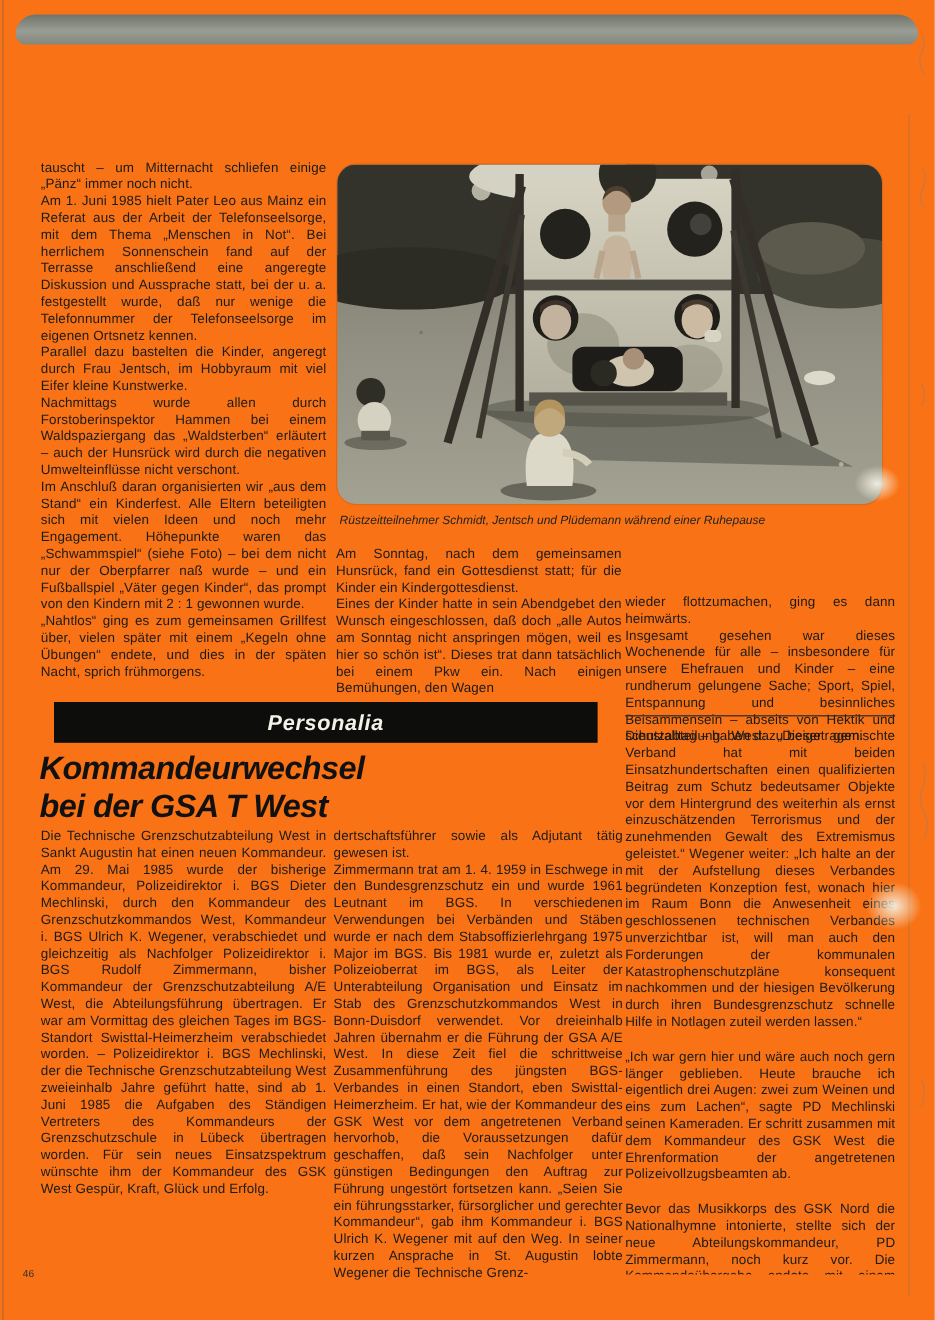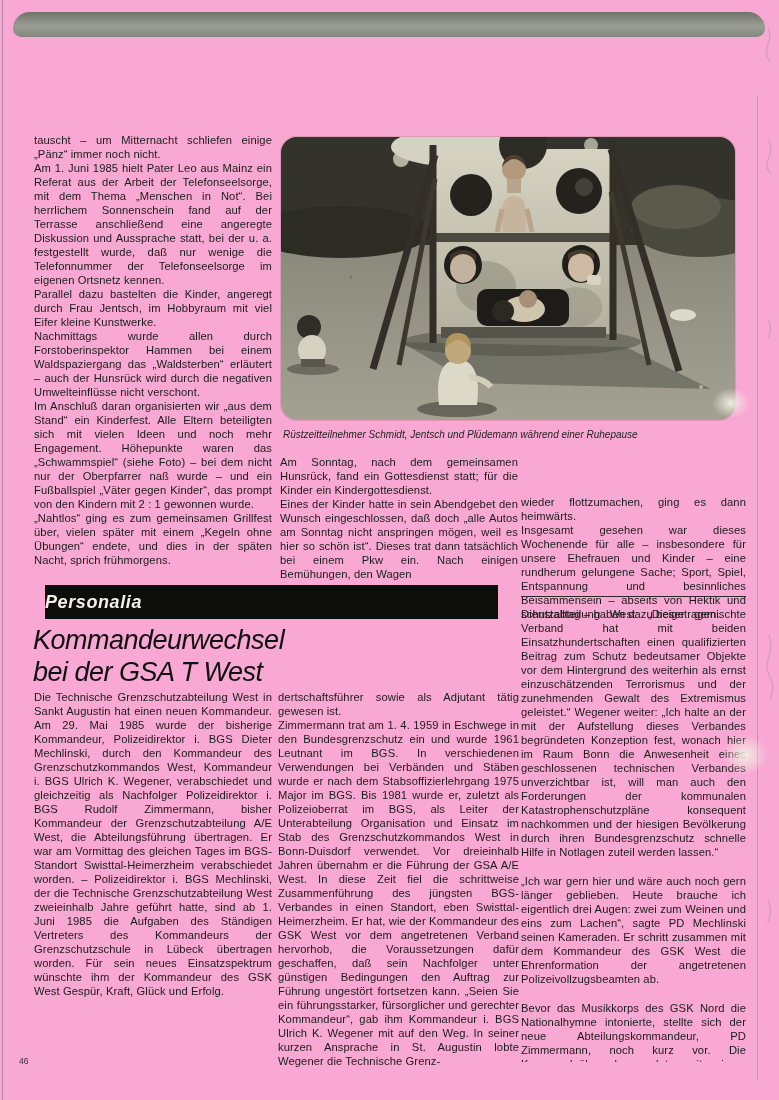--- a/index.html
+++ b/index.html
@@ -1,18 +1,18 @@
 <!DOCTYPE html>
 <html lang="de"><head>
 <meta charset="utf-8">
 <style>
   html,body{margin:0;padding:0;background:#e8e6d9;}
   #page{
     position:relative;width:779px;height:1100px;margin:0 auto;
-    background:#f9a8d4;overflow:hidden;
+    background:#f97316;overflow:hidden;
     font-family:"Liberation Sans","DejaVu Sans",sans-serif;color:#1b1b18;
   }
   
   .edge-left{position:absolute;left:2px;top:0;width:1px;height:1100px;background:rgba(90,90,80,.45);}
   .edge-right{position:absolute;left:757px;top:95px;width:1px;height:985px;background:rgba(110,110,98,.35);}
   
   .topbar{
     position:absolute;left:13px;top:12px;width:752px;height:25px;
     background:linear-gradient(180deg,#70736a 0%,#9a9d93 55%,#84877d 100%);
     border-radius:20px 20px 10px 10px;
@@ -26,26 +26,26 @@
   #col-right{left:521px;top:455px;width:225px;height:138px;overflow:hidden;margin-top:40px;}
   #pcol1{left:34px;top:690px;width:238px;height:386px;overflow:hidden;}
   #pcol2{left:278px;top:690px;width:241px;height:386px;overflow:hidden;}
   #pcol3{left:521px;top:607px;width:225px;height:455px;overflow:hidden;}
   
   .photo{position:absolute;left:281px;top:137px;width:454px;height:283px;border-radius:16px;overflow:hidden;box-shadow:0 0 0 1px rgba(60,60,50,.15);}
   .caption{position:absolute;left:283px;top:428px;width:460px;font-style:italic;font-size:10px;line-height:14px;color:#23231f;}
   
   .banner{
     position:absolute;left:45px;top:585px;width:453px;height:34px;background:#0d0d0b;
-    display:flex;align-items:center;z-index:5;
+    display:flex;align-items:center;justify-content:center;z-index:5;
   }
   .banner span{color:#f4f2e8;font-weight:bold;font-style:italic;font-size:18px;letter-spacing:.6px;}
   .headline{
     position:absolute;left:33px;top:624px;width:470px;z-index:4;
-    font-weight:normal;font-style:italic;font-size:27px;line-height:32px;letter-spacing:-.5px;color:#111;
+    font-weight:bold;font-style:italic;font-size:27px;line-height:32px;letter-spacing:-.5px;color:#111;
   }
   .rule3{position:absolute;left:521px;top:596px;width:225px;height:1px;background:#2a2a26;}
   .pagenum{position:absolute;left:19px;top:1056px;font-size:8.5px;color:#33332e;}
   
   .smudge{position:absolute;border-radius:50%;background:radial-gradient(closest-side,rgba(242,240,226,.95),rgba(242,240,226,0));}
   .sm1{left:722px;top:735px;width:46px;height:40px;}
   .sm2{left:712px;top:388px;width:38px;height:30px;}
   .edge-marks{position:absolute;left:760px;top:0;width:19px;height:1100px;opacity:.28;}
 </style>
 </head>

